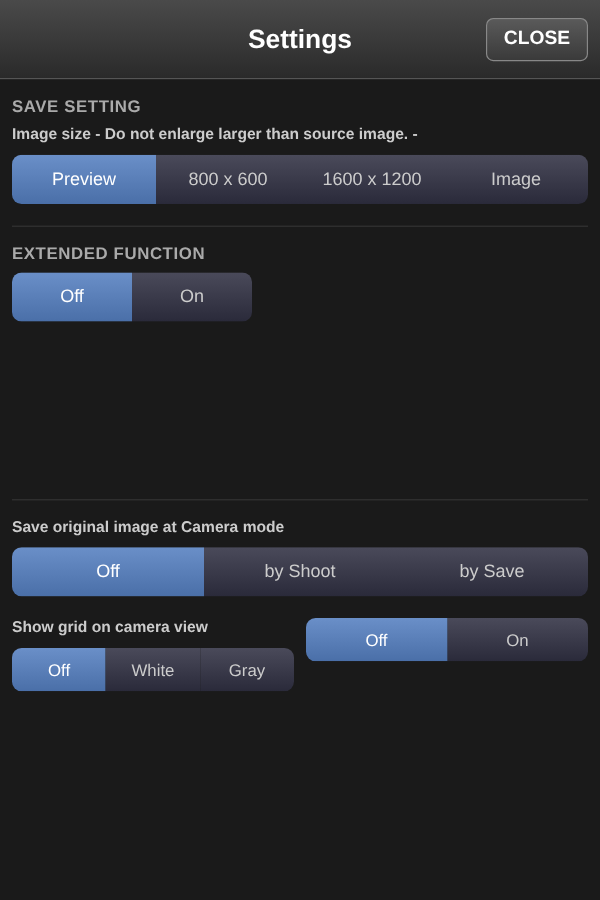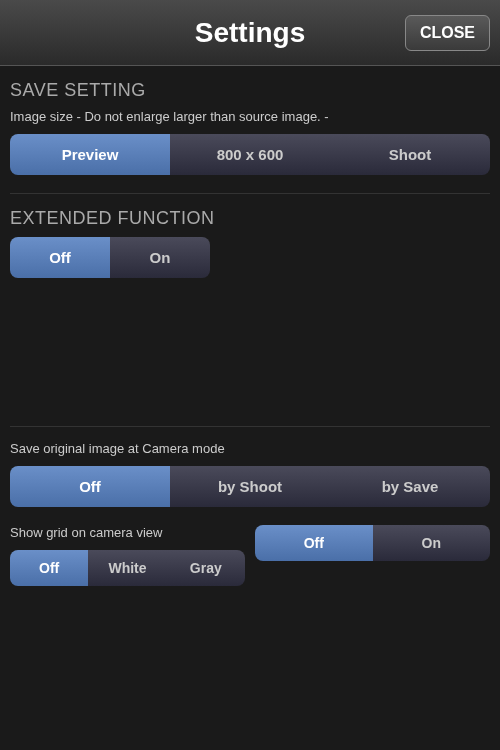--- a/index.html
+++ b/index.html
@@ -18,21 +18,21 @@
       background: linear-gradient(180deg, #4a4a4a 0%, #2a2a2a 100%);
       display: flex;
       align-items: center;
       justify-content: center;
       height: 66px;
       position: relative;
       border-bottom: 1px solid #555;
     }
 
     .header-title {
-      font-size: 28px;
+      font-size: 22px;
       font-weight: bold;
       color: #ffffff;
     }
 
     .close-button {
       position: absolute;
       right: 10px;
       top: 50%;
       transform: translateY(-50%);
       background: linear-gradient(180deg, #5a5a5a 0%, #3a3a3a 100%);
@@ -44,47 +44,48 @@
       padding: 8px 14px;
       cursor: pointer;
     }
 
     
     .content {
       padding: 14px 10px;
     }
 
     .section-label {
-      font-size: 18px;
-      font-weight: normal;
+      font-size: 14px;
+      font-weight: bold;
       color: #aaaaaa;
       letter-spacing: 0.5px;
       margin-bottom: 8px;
     }
 
     .description-text {
       font-size: 13px;
       color: #cccccc;
       margin-bottom: 10px;
+      font-weight: bold;
     }
 
     
     .btn-group {
       display: flex;
       width: 100%;
       border-radius: 8px;
       overflow: hidden;
       margin-bottom: 18px;
     }
 
     .btn-group button {
       flex: 1;
       padding: 12px 0;
       font-size: 15px;
-      font-weight: bold;
+      font-weight: normal;
       border: none;
       cursor: pointer;
       color: #ffffff;
     }
 
     .btn-group button.active {
       background: linear-gradient(180deg, #6a8fc8 0%, #4a6fa8 100%);
     }
 
     .btn-group button.inactive {
@@ -128,21 +129,22 @@
 </div>
 
 <div class="content">
 
   <div>
     <div class="section-label">SAVE SETTING</div>
     <div class="description-text">Image size - Do not enlarge larger than source image. -</div>
     <div class="btn-group">
       <button class="active">Preview</button>
       <button class="inactive">800 x 600</button>
-      <button class="inactive">Shoot</button>
+      <button class="inactive">1600 x 1200</button>
+      <button class="inactive">Image</button>
     </div>
   </div>
 
   <div class="section-divider"></div>
 
   <div>
     <div class="section-label">EXTENDED FUNCTION</div>
     <div class="btn-group" style="width: 200px;">
       <button class="active">Off</button>
       <button class="inactive">On</button>

